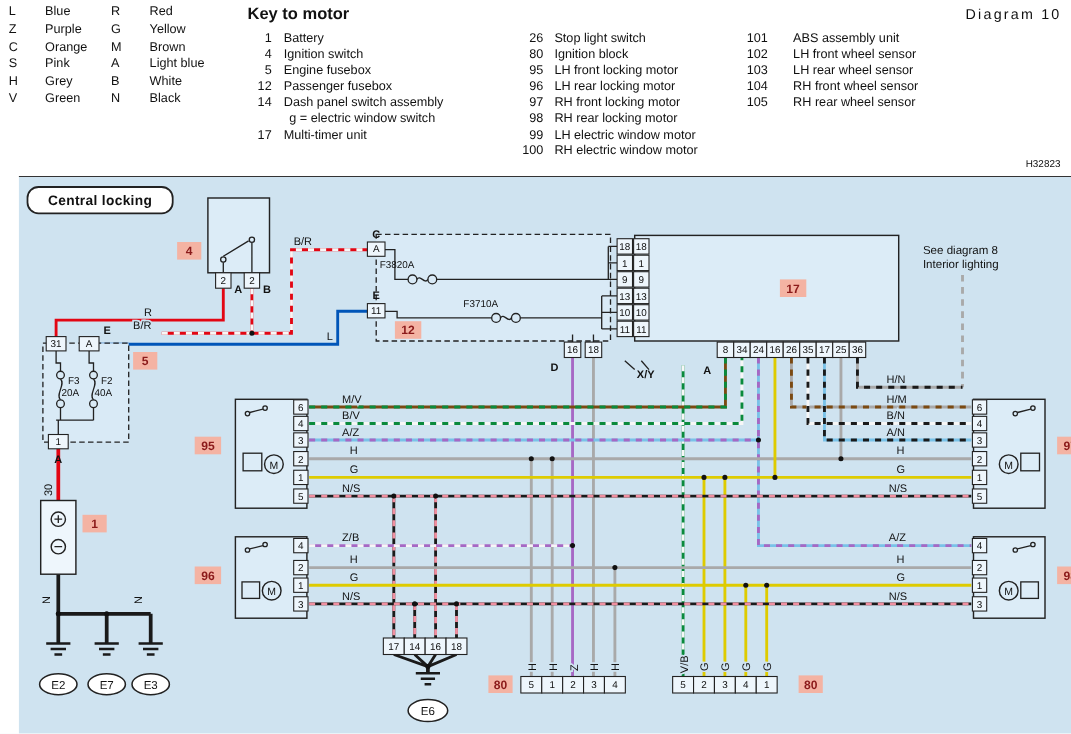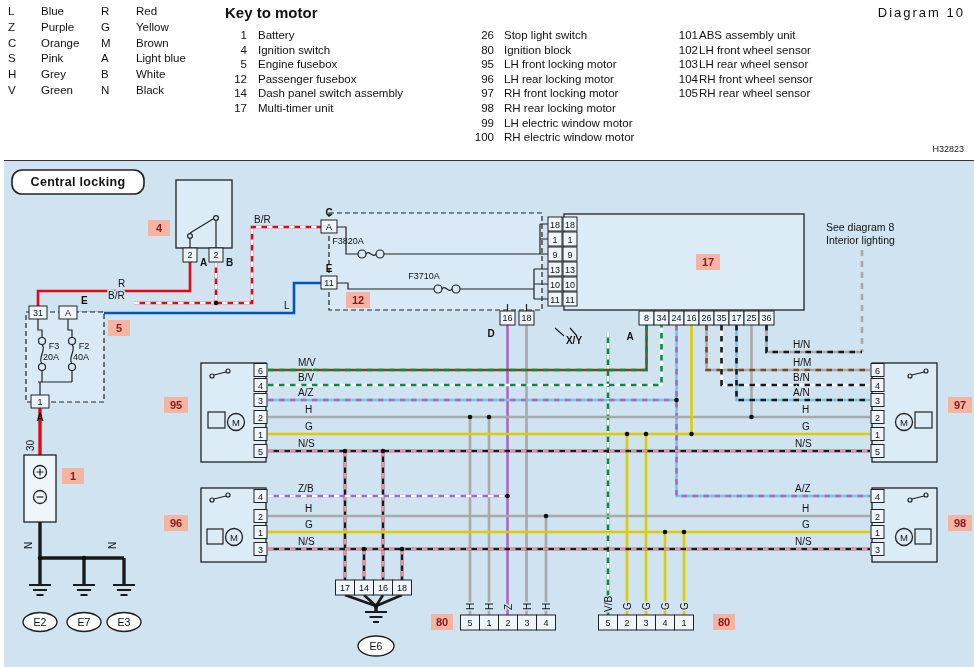--- a/index.html
+++ b/index.html
@@ -8,25 +8,25 @@
   .wc{position:absolute;left:8px;top:4px}
   .htitle{margin-bottom:9px}
   .wrow{display:flex;font-size:11.5px;line-height:15.8px}
   .wcode{width:33px}.wname{width:60px}.wcode2{width:35px}
   .ktitle{position:absolute;left:225px;top:4px}
   .kcol{position:absolute;top:28px;font-size:11.5px;line-height:14.6px}
   .kc1{left:225px}.kc2{left:468px}.kc3{left:670px}
   .krow{display:flex}
   .kc1 .knum{width:22px;text-align:right;margin-right:11px}
   .kc2 .knum{width:26px;text-align:right;margin-right:10px}
-  .kc3 .knum{width:28px;text-align:right;margin-right:1px}
+  .kc3 .knum{width:28px;text-align:right;margin-right:23px}
   .kind .klab{padding-left:5px}
   .dtitle{position:absolute;top:5px;right:9px;font-size:13px;letter-spacing:2px}
   .refcode{position:absolute;top:144px;right:10px;font-size:9px}
-  .dwrap{position:absolute;left:4px;top:160px;width:890px;height:507px}
+  .dwrap{position:absolute;left:17px;top:160px;width:890px;height:507px}
   svg text{font-family:"Liberation Sans",sans-serif;fill:#111}
   .tnum{font-size:9px;text-anchor:middle}
   .conn{font-size:10px;font-weight:bold;text-anchor:middle}
   .connS{font-size:10px;font-weight:bold}
   .wl{font-size:10px;paint-order:stroke;stroke:#cfe3f0;stroke-width:3px;fill:#111}
   .badge{fill:#f4b3a3}
   .bdg{font-size:11px;font-weight:bold;fill:#8b1a1a;text-anchor:middle}
   .tbx{fill:#eef6fc;stroke:#222;stroke-width:1}
   .comp{fill:#dcecf7;stroke:#222;stroke-width:1.3}
   .compd{fill:#d9eaf6;stroke:#222;stroke-width:1.2;stroke-dasharray:5 3}
@@ -104,20 +104,24 @@
           <span class="knum">5</span>
           <span class="klab">Engine fusebox</span>
         </div>
       <div class="krow">
           <span class="knum">12</span>
           <span class="klab">Passenger fusebox</span>
         </div>
       <div class="krow">
           <span class="knum">14</span>
           <span class="klab">Dash panel switch assembly</span>
+        </div>
+      <div class="krow kind">
+          <span class="knum"></span>
+          <span class="klab">g = electric window switch</span>
         </div>
       <div class="krow">
           <span class="knum">17</span>
           <span class="klab">Multi-timer unit</span>
         </div>
     </div>
     <div class="kcol kc2">
       <div class="krow">
           <span class="knum">26</span>
           <span class="klab">Stop light switch</span>

